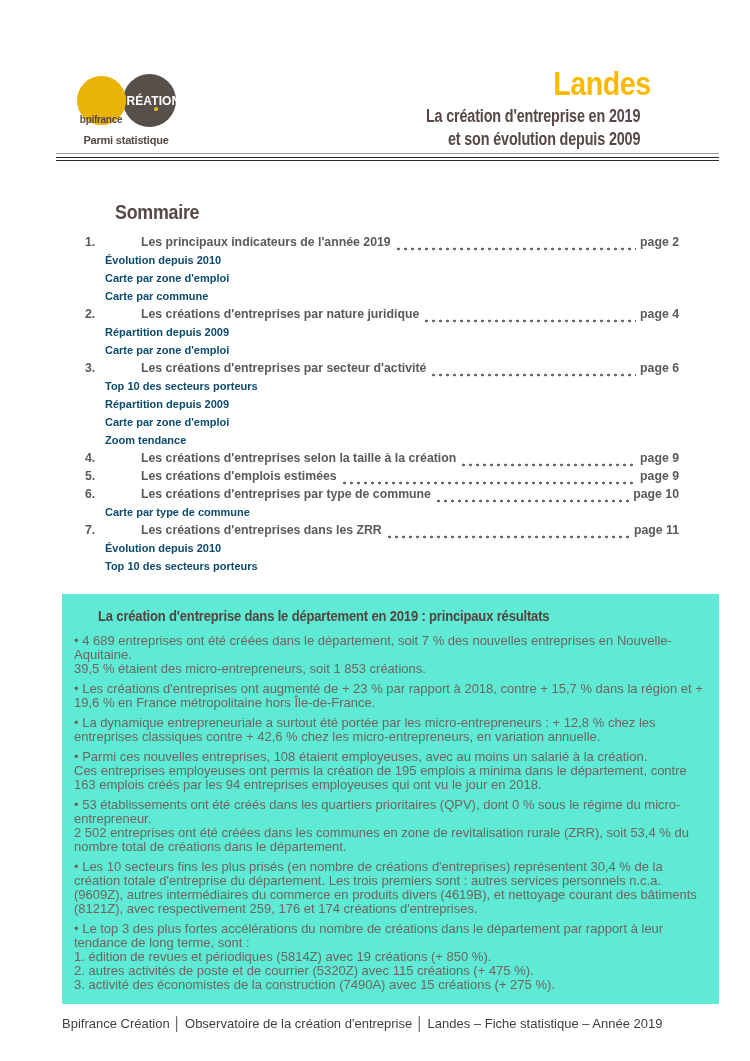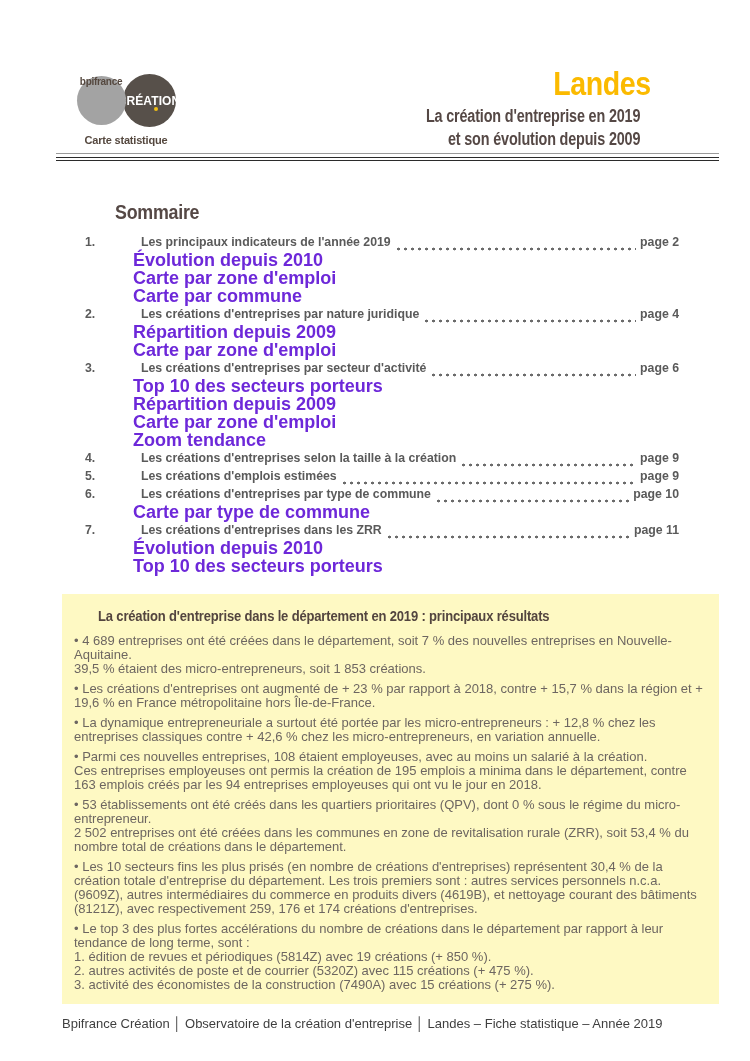--- a/index.html
+++ b/index.html
@@ -4,22 +4,22 @@
 <style>
   html,body{margin:0;padding:0;background:#e8e8e8;}
   .page{
     position:relative;width:750px;height:1061px;margin:0 auto;background:#ffffff;
     font-family:"Liberation Sans",sans-serif;overflow:hidden;
   }
   
   .logo-block{position:absolute;left:70px;top:74px;width:112px;text-align:center;}
   .circles{display:flex;justify-content:center;align-items:center;}
   .circle-yellow{
-    width:49px;height:49px;border-radius:50%;background:#a3a3a3;z-index:1;
-    display:flex;align-items:flex-start;justify-content:center;
+    width:49px;height:49px;border-radius:50%;background:#eab308;z-index:1;
+    display:flex;align-items:flex-end;justify-content:center;
     color:#55483F;font-weight:bold;font-size:10px;letter-spacing:-0.3px;
   }
   .circle-dark{
     width:53px;height:53px;border-radius:50%;background:#57504A;margin-left:-3px;position:relative;
     display:flex;align-items:center;justify-content:center;
     color:#ffffff;font-weight:bold;font-size:12px;letter-spacing:0.1px;
   }
   .creation-dot{position:absolute;left:59%;top:62%;width:4px;height:4px;border-radius:50%;background:#F0BE14;}
   .fiche-label{margin-top:7px;font-weight:bold;font-size:11px;color:#55483F;letter-spacing:-0.2px;}
   .title-block{position:absolute;left:175px;right:58px;top:66px;text-align:right;}
@@ -35,23 +35,23 @@
     transform:scaleX(0.85);transform-origin:left center;letter-spacing:-0.3px;}
   .toc{position:absolute;left:85px;right:71px;top:233px;}
   .toc-main{display:flex;align-items:baseline;font-weight:bold;color:#5a5a5a;
     font-size:12.3px;line-height:18px;height:18px;}
   .toc-num{width:18px;flex:0 0 auto;}
   .toc-label{flex:0 0 auto;white-space:nowrap;margin-left:38px;}
   .dots{flex:1 1 auto;height:12px;margin:0 4px;align-self:flex-end;
     background-image:radial-gradient(circle,#6b6b6b 1.2px,transparent 1.7px);
     background-size:7px 4px;background-repeat:repeat-x;background-position:0 bottom;}
   .toc-page{flex:0 0 auto;white-space:nowrap;}
-  .toc-sub{margin-left:48px;color:#6d28d9;font-weight:bold;font-size:18px;line-height:18px;height:18px;}
+  .toc-sub{margin-left:20px;color:#0c4a6e;font-weight:bold;font-size:11px;line-height:18px;height:18px;}
   
-  .results{position:absolute;left:62px;right:31px;top:594px;background:#fef9c3;
+  .results{position:absolute;left:62px;right:31px;top:594px;background:#5eead4;
     padding:13px 14px 6px 12px;box-sizing:border-box;}
   .results-title{margin:0 0 9px 24px;font-size:15.5px;font-weight:bold;color:#53453F;
     transform:scaleX(0.84);transform-origin:left center;letter-spacing:-0.2px;}
   .para{font-size:13px;color:#6d6661;line-height:14px;margin:0 0 6px 0;white-space:pre-line;}
   
   .footer{position:absolute;left:62px;top:1016px;font-size:13px;color:#3f3f3f;letter-spacing:0;}
 </style>
 </head>
 <body>
 
@@ -60,21 +60,21 @@
   <div class="logo-block">
     <div class="circles">
       <div class="circle-yellow">
         <span>bpifrance</span>
       </div>
       <div class="circle-dark">
         <span>CRÉATION</span>
         <span class="creation-dot"></span>
       </div>
     </div>
-    <div class="fiche-label">Carte statistique</div>
+    <div class="fiche-label">Parmi statistique</div>
   </div>
 
   <div class="title-block">
     <div class="main-title">Landes</div>
     <div class="subtitle">
       <div>La création d'entreprise en 2019</div>
       <div>et son évolution depuis 2009</div>
     </div>
   </div>
 

